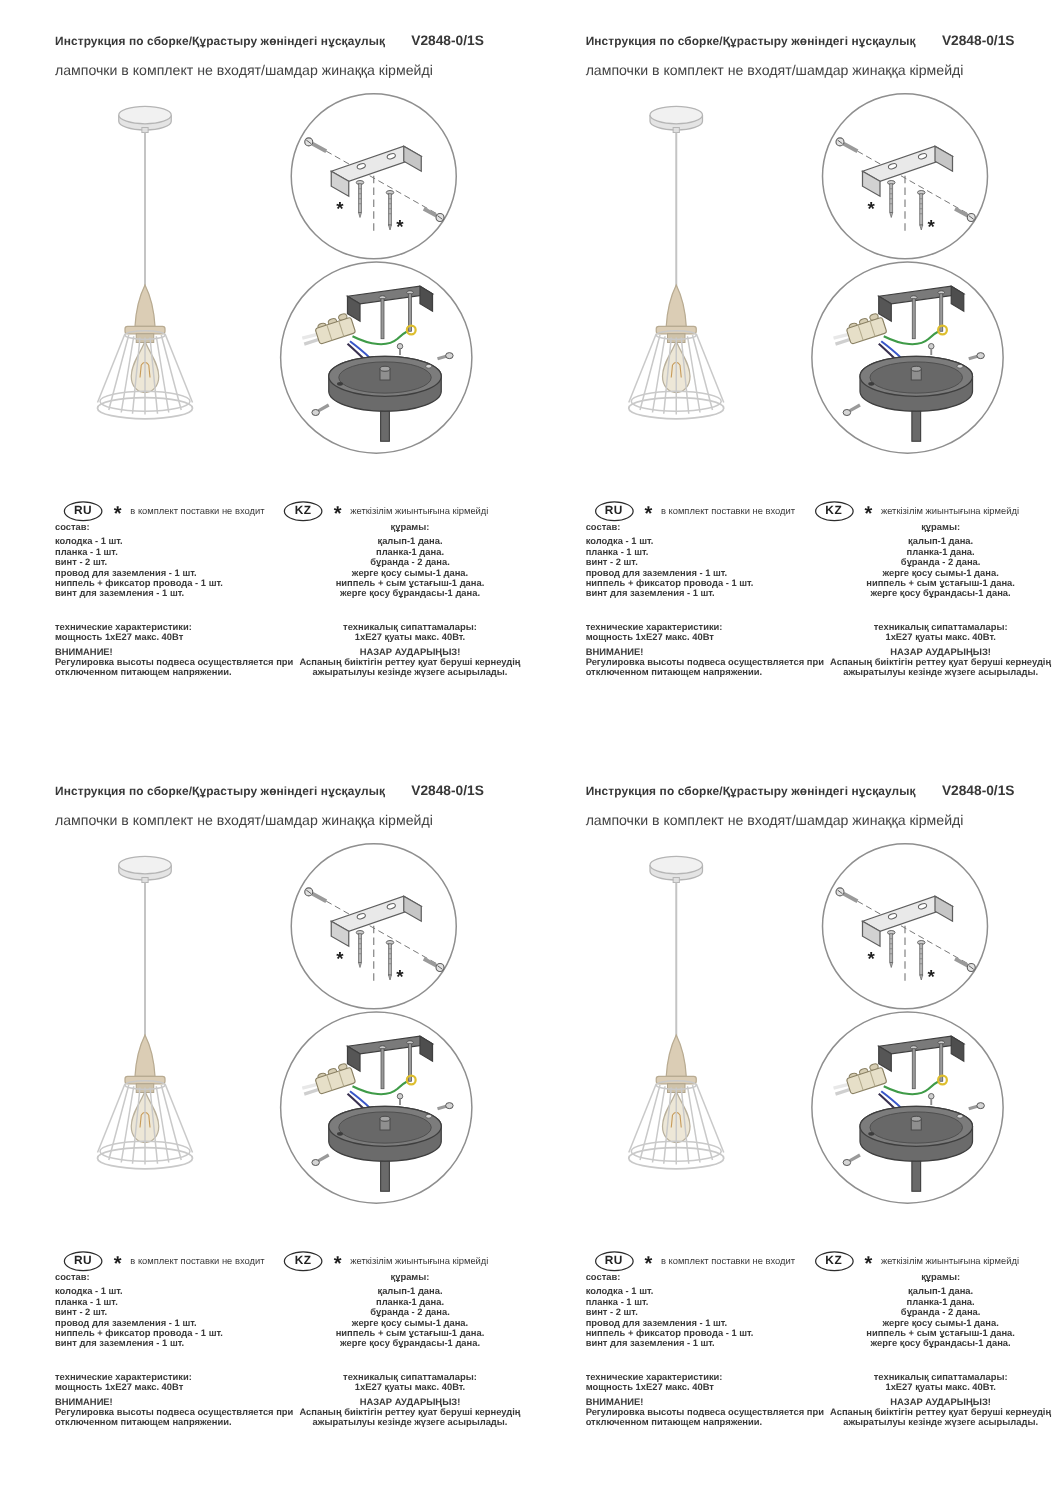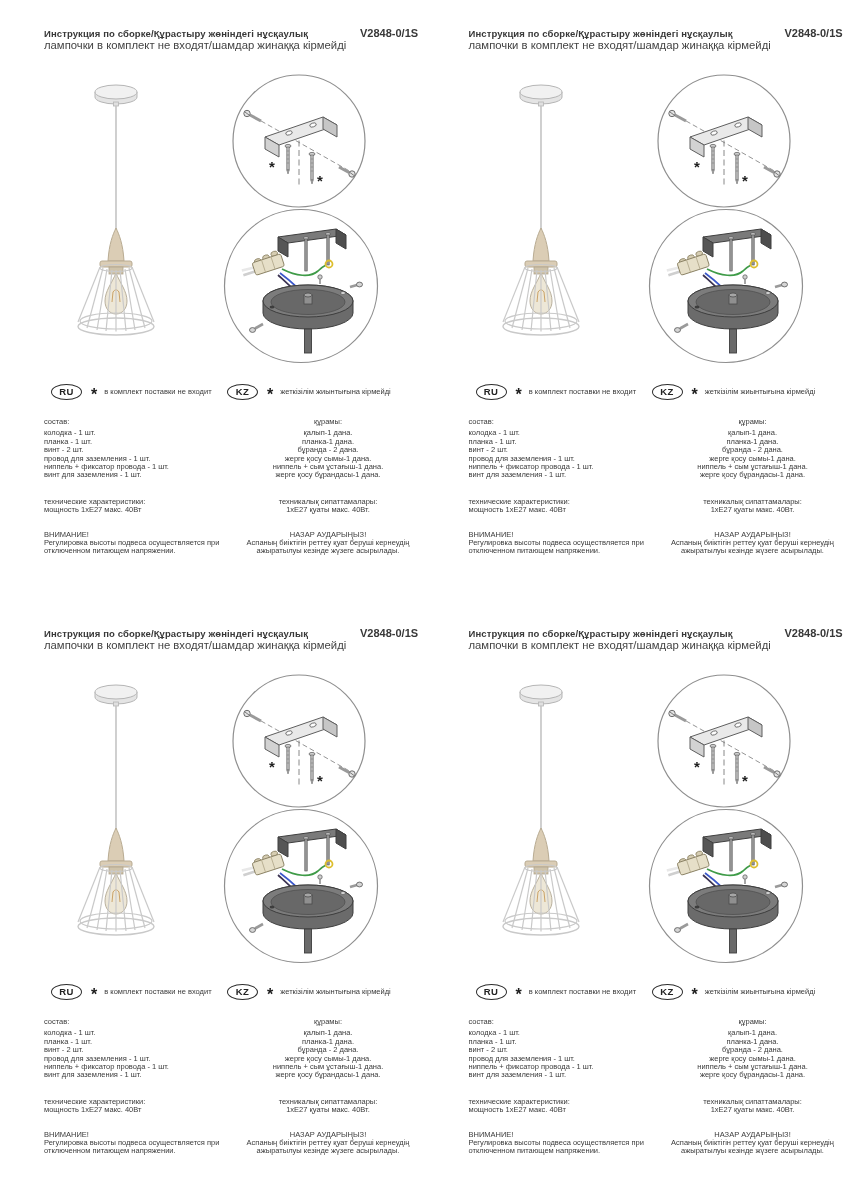--- a/index.html
+++ b/index.html
@@ -1,44 +1,44 @@
 <!DOCTYPE html>
 <html><head>
 <meta charset="utf-8">
 <style>
   html,body{margin:0;padding:0;background:#fff;}
   .page{position:relative;width:849px;height:1200px;background:#fff;font-family:"Liberation Sans",sans-serif;color:#383838;}
   .sheets{display:grid;grid-template-columns:424.5px 424.5px;grid-auto-rows:600px;width:849px;height:1200px;}
   .sheet{position:relative;width:424.5px;height:600px;overflow:hidden;background:#fff;}
 
   .hdr{position:absolute;left:44px;top:27px;width:318px;}
-  .hdr-row{display:flex;justify-content:space-between;align-items:center;gap:44px;}
+  .hdr-row{display:flex;justify-content:space-between;align-items:center;}
   .hdr-title{font-size:9.5px;font-weight:bold;letter-spacing:0.1px;white-space:nowrap;}
-  .hdr-model{font-size:11px;font-weight:bold;margin-left:8px;white-space:nowrap;}
-  .hdr-sub{font-size:11.3px;font-weight:normal;color:#444;margin-top:0;white-space:nowrap;}
+  .hdr-model{font-size:11px;font-weight:bold;margin-left:21px;white-space:nowrap;}
+  .hdr-sub{font-size:11.3px;font-weight:normal;color:#444;margin-top:12px;white-space:nowrap;}
 
   .lamp{position:absolute;left:54px;top:80px;width:124px;height:272px;}
   .circ1{position:absolute;left:231px;top:73px;width:136px;height:136px;}
   .circ2{position:absolute;left:222px;top:207px;width:158px;height:158px;}
   svg{display:block;}
   svg text.ast{font-family:"Liberation Sans",sans-serif;font-weight:bold;fill:#1d1d1d;}
 
-  .legend{position:absolute;top:383px;display:flex;align-items:center;height:17px;text-align:center;}
+  .legend{position:absolute;top:400px;display:flex;align-items:center;height:17px;text-align:center;}
   .legend.ru{left:51px;}
   .legend.kz{left:227px;}
   .oval{display:flex;align-items:center;justify-content:center;width:29px;height:14px;border:1.4px solid #2c2c2c;border-radius:50%;font-size:9.5px;font-weight:bold;letter-spacing:0.4px;color:#222;}
   .ast-glyph{font-size:16px;font-weight:bold;color:#1d1d1d;margin-left:9px;line-height:10px;transform:translateY(3px);}
   .legend-note{font-size:7.5px;font-weight:normal;margin-left:7px;color:#3a3a3a;white-space:nowrap;}
 
-  .col{position:absolute;top:418px;width:198px;font-size:7.5px;font-weight:normal;line-height:8.4px;color:#3a3a3a;}
+  .col{position:absolute;top:418px;width:198px;font-size:7.5px;font-weight:bold;line-height:8.4px;color:#3a3a3a;}
   .col.rucol{left:44px;}
   .col.kzcol{left:229px;text-align:center;}
   .list-title{margin-bottom:3px;}
   .specs-title{margin-top:18px;}
-  .warn-title{margin-top:16px;}
+  .warn-title{margin-top:3px;}
   .warn-text{width:198px;}
 </style>
 </head>
 <body>
 
 <div class="page">
   <div class="sheets" id="sheets">
   <section class="sheet">
 
     <header class="hdr">

